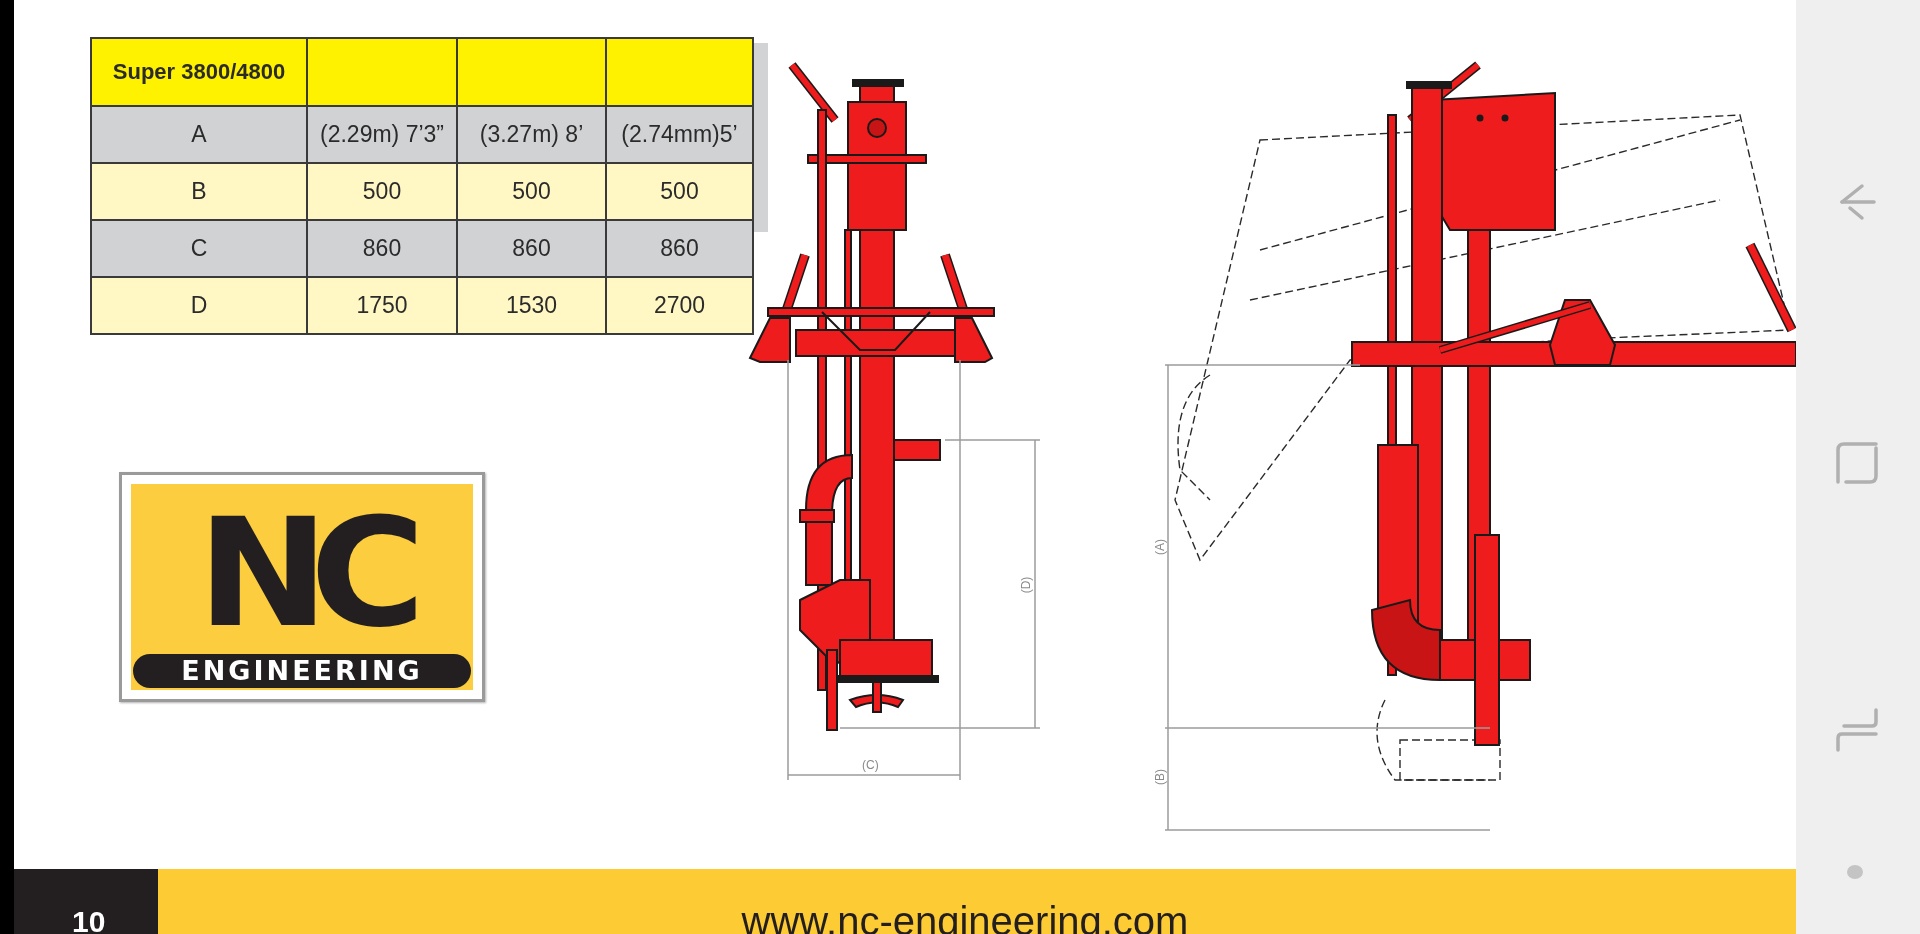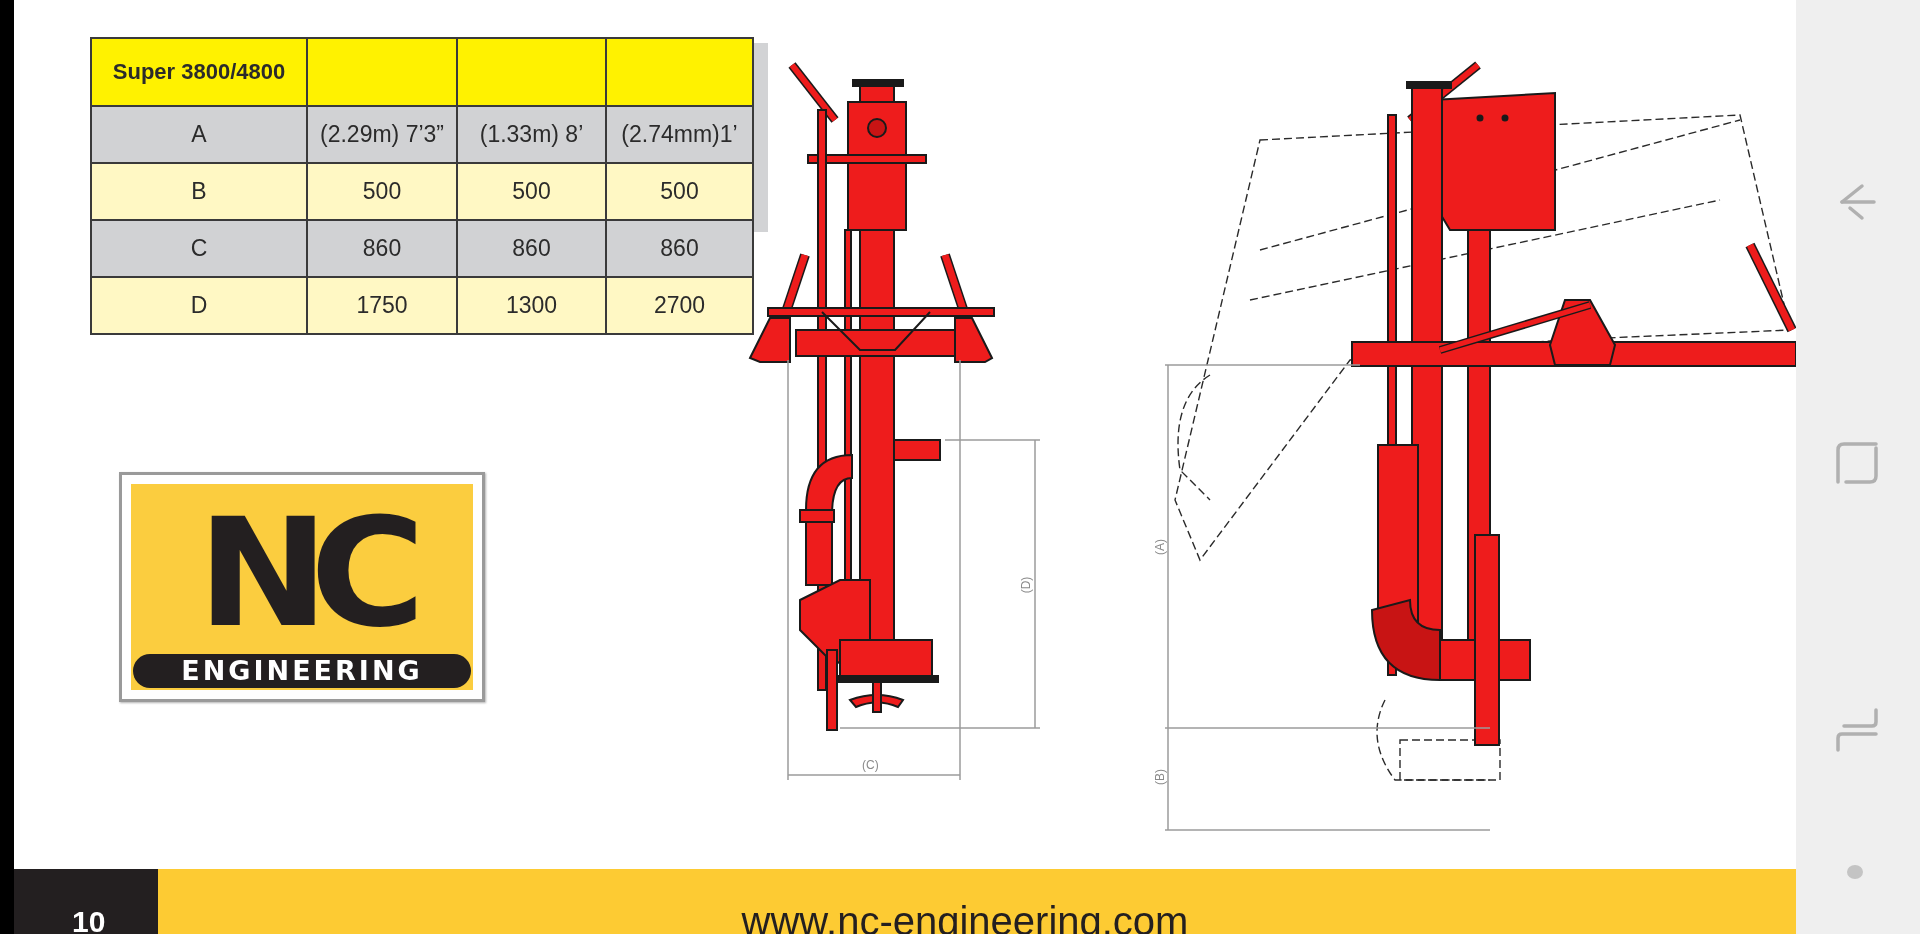--- a/index.html
+++ b/index.html
@@ -92,39 +92,39 @@
     <tbody>
         <tr class="hdr">
       <td>Super 3800/4800</td>
       <td></td>
       <td></td>
       <td></td>
     </tr>
     <tr class="g">
       <td>A</td>
       <td>(2.29m) 7’3”</td>
-      <td>(1.33m) 8’</td>
-      <td>(2.74mm)1’</td>
+      <td>(3.27m) 8’</td>
+      <td>(2.74mm)5’</td>
     </tr>
     <tr class="y">
       <td>B</td>
       <td>500</td>
       <td>500</td>
       <td>500</td>
     </tr>
     <tr class="g">
       <td>C</td>
       <td>860</td>
       <td>860</td>
       <td>860</td>
     </tr>
     <tr class="y">
       <td>D</td>
       <td>1750</td>
-      <td>1300</td>
+      <td>1530</td>
       <td>2700</td>
     </tr>
   </tbody>
     </table>
 </div>
 
 <div class="logo">
   <div class="logo-inner">
     <div class="logo-nc">NC</div>
     <div class="logo-band">ENGINEERING</div>

